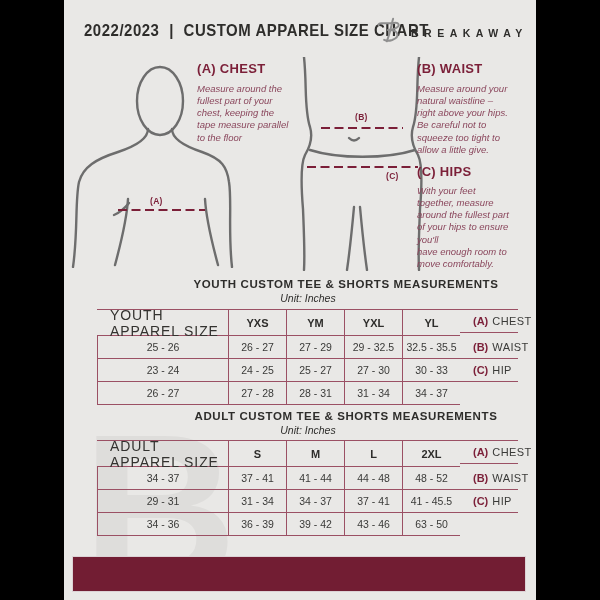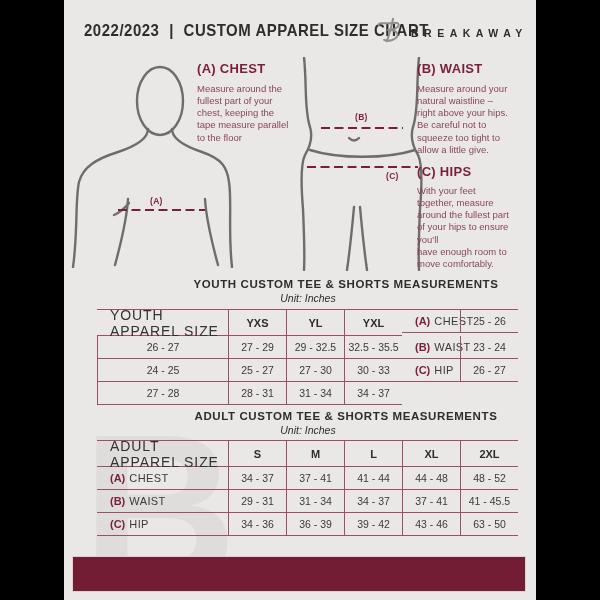--- a/index.html
+++ b/index.html
@@ -21,21 +21,21 @@
 
   
   .topbar{position:absolute;left:84px;top:21px;display:flex;align-items:baseline;gap:11px;
     transform:scaleX(0.88);transform-origin:left center;
     font-weight:700;font-size:17px;letter-spacing:0.6px;color:var(--ink);white-space:nowrap;}
   .brand{position:absolute;left:376px;top:16px;display:flex;align-items:center;gap:8px;text-align:center;}
   .brand-name{font-weight:700;font-size:10.5px;letter-spacing:5.5px;color:var(--ink);}
 
   
   .instr-h{position:absolute;font-weight:800;font-size:13px;letter-spacing:0.3px;color:var(--accent);}
-  .instr-b{position:absolute;font-size:9.5px;line-height:1.28;color:var(--accent-soft);white-space:pre-line;}
+  .instr-b{position:absolute;font-style:italic;font-size:9.5px;line-height:1.28;color:var(--accent-soft);white-space:pre-line;}
 
   
   .fig{position:absolute;}
   .fig path, .fig ellipse{fill:none;stroke:var(--figure);stroke-width:2.4;stroke-linecap:round;}
   .fig .dash{stroke:var(--accent);stroke-width:2;stroke-dasharray:9 4.5;stroke-linecap:butt;}
   .fig-label{position:absolute;font-weight:700;font-size:8.5px;color:var(--accent);letter-spacing:0.3px;}
 
   
   .sec-title{position:absolute;left:64px;width:564px;text-align:center;font-weight:700;
     font-size:11.5px;letter-spacing:0.6px;color:var(--ink);}
@@ -136,22 +136,23 @@
 you'll
 have enough room to
 move comfortably.</div>
 
   <div class="sec-title" style="top:278px;">YOUTH CUSTOM TEE &amp; SHORTS MEASUREMENTS</div>
   <div class="sec-unit" style="top:292px;">Unit: Inches</div>
 
   <div class="sizetable" style="top:309px;">
     <div class="cell hdr first">YOUTH APPAREL SIZE</div>
     <div class="cell hdr size">YXS</div>
+    <div class="cell hdr size">YM</div>
+    <div class="cell hdr size">YXL</div>
     <div class="cell hdr size">YL</div>
-    <div class="cell hdr size">YXL</div>
 
     <div class="cell first">
       <span class="pfx">(A)</span>
       <span class="lblname">CHEST</span>
     </div>
     <div class="cell">25 - 26</div>
     <div class="cell">26 - 27</div>
     <div class="cell">27 - 29</div>
     <div class="cell">29 - 32.5</div>
     <div class="cell">32.5 - 35.5</div>
@@ -178,21 +179,20 @@
   </div>
 
   <div class="sec-title" style="top:410px;">ADULT CUSTOM TEE &amp; SHORTS MEASUREMENTS</div>
   <div class="sec-unit" style="top:424px;">Unit: Inches</div>
 
   <div class="sizetable" style="top:440px;">
     <div class="cell hdr first">ADULT APPAREL SIZE</div>
     <div class="cell hdr size">S</div>
     <div class="cell hdr size">M</div>
     <div class="cell hdr size">L</div>
-    <div class="cell hdr size">XL</div>
     <div class="cell hdr size">2XL</div>
 
     <div class="cell first">
       <span class="pfx">(A)</span>
       <span class="lblname">CHEST</span>
     </div>
     <div class="cell">34 - 37</div>
     <div class="cell">37 - 41</div>
     <div class="cell">41 - 44</div>
     <div class="cell">44 - 48</div>

